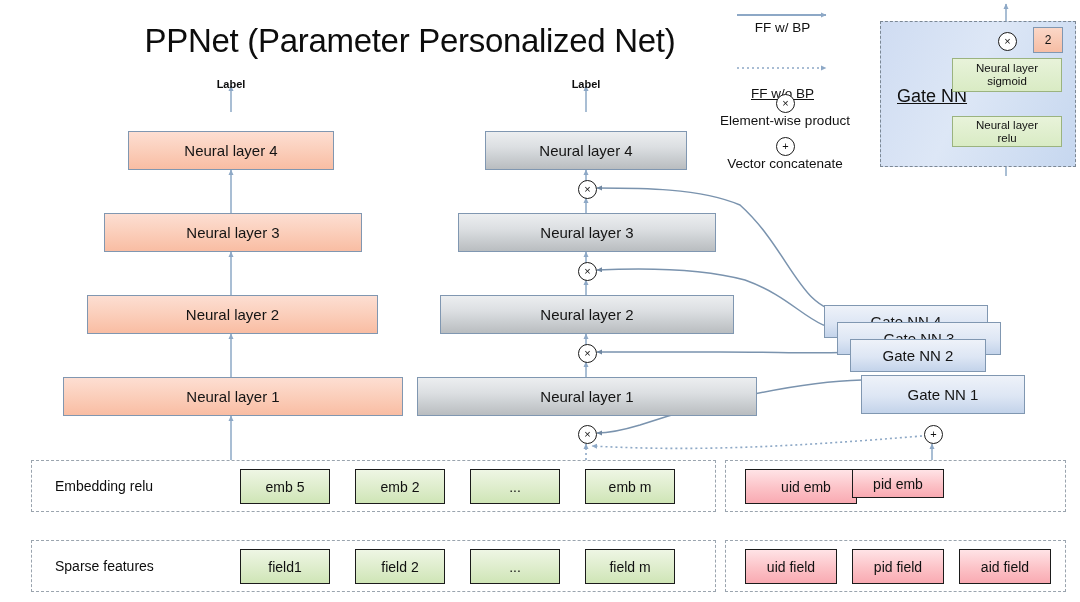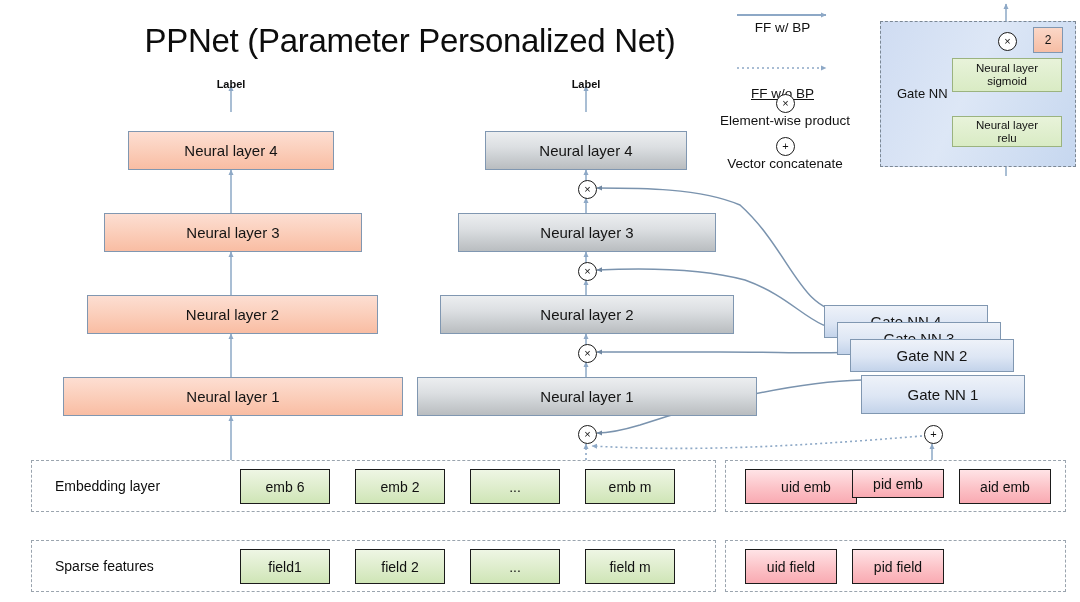--- a/index.html
+++ b/index.html
@@ -28,21 +28,21 @@
   .green{background:linear-gradient(180deg,#eef6e4 0%,#dcecc9 60%,#cfe5b6 100%);}
   .pink{background:linear-gradient(180deg,#ffe3e6 0%,#fcc2c7 55%,#f9aab2 100%);}
 
   .legend-txt{position:absolute;font-size:13.5px;color:#111;text-align:center;white-space:nowrap;}
   .op{position:absolute;width:17px;height:17px;border-radius:50%;border:1.3px solid #1b1b1b;
       background:#fff;display:flex;align-items:center;justify-content:center;
       font-size:11px;line-height:1;color:#111;}
 
   .gatepanel{position:absolute;box-sizing:border-box;border:1.5px dashed #7b8794;
              background:linear-gradient(115deg,#cfdcf2 0%,#dde7f6 45%,#c6d7ef 100%);}
-  .gnlabel{position:absolute;font-size:13px;color:#111;}
+  .gnlabel{position:absolute;font-size:18px;color:#111;text-decoration:underline;}
   .gchip{position:absolute;box-sizing:border-box;border:1px solid #9bb37f;
          background:linear-gradient(180deg,#e8f3da 0%,#d9ebc4 100%);
          display:flex;align-items:center;justify-content:center;text-align:center;
          font-size:11.5px;line-height:1.12;color:#111;}
   .twobox{position:absolute;box-sizing:border-box;border:1px solid #8097b1;
           background:linear-gradient(180deg,#fbd7c7 0%,#f6bda4 100%);
           display:flex;align-items:center;justify-content:center;font-size:12px;color:#111;}
 
   .wm{position:absolute;font-size:30px;font-weight:bold;color:rgba(255,255,255,.85);
       letter-spacing:2px;white-space:nowrap;text-shadow:0 0 2px rgba(255,255,255,.9);}
@@ -158,21 +158,21 @@
   <div class="op" style="left:924px;top:425px;">
     <span>+</span>
   </div>
 
   <div class="nbox gate" style="left:824px;top:305px;width:164px;height:33px;">
     <span>Gate NN 4</span>
   </div>
   <div class="nbox gate" style="left:837px;top:322px;width:164px;height:33px;">
     <span>Gate NN 3</span>
   </div>
-  <div class="nbox gate" style="left:850px;top:339px;width:164px;height:33px;">
+  <div class="nbox gate" style="left:850px;top:339px;width:136px;height:33px;">
     <span>Gate NN 2</span>
   </div>
   <div class="nbox gate" style="left:861px;top:375px;width:164px;height:39px;">
     <span>Gate NN 1</span>
   </div>
 
   <div class="legend-txt" style="left:705px;top:20px;width:155px;">FF w/ BP</div>
   <div class="legend-txt" style="left:705px;top:86px;width:155px;text-decoration:underline;">FF w/o BP</div>
 
   <div class="op" style="left:776px;top:94px;">
@@ -198,43 +198,40 @@
   <div class="gchip" style="left:952px;top:58px;width:110px;height:34px;flex-direction:column;">
     <span>Neural layer</span>
     <span>sigmoid</span>
   </div>
   <div class="gchip" style="left:952px;top:116px;width:110px;height:31px;flex-direction:column;">
     <span>Neural layer</span>
     <span>relu</span>
   </div>
 
   <div class="dashbox" style="left:31px;top:460px;width:685px;height:52px;"></div>
-  <div class="dashlabel" style="left:55px;top:478px;">Embedding layer</div>
+  <div class="dashlabel" style="left:55px;top:478px;">Embedding relu</div>
   <div class="chip green" style="left:240px;top:469px;width:90px;height:35px;">
-    <span>emb 6</span>
+    <span>emb 5</span>
   </div>
   <div class="chip green" style="left:355px;top:469px;width:90px;height:35px;">
     <span>emb 2</span>
   </div>
   <div class="chip green" style="left:470px;top:469px;width:90px;height:35px;">
     <span>...</span>
   </div>
   <div class="chip green" style="left:585px;top:469px;width:90px;height:35px;">
     <span>emb m</span>
   </div>
 
   <div class="dashbox" style="left:725px;top:460px;width:341px;height:52px;"></div>
   <div class="chip pink" style="left:745px;top:469px;width:112px;height:35px;padding-left:10px;">
     <span>uid emb</span>
   </div>
   <div class="chip pink" style="left:852px;top:469px;width:92px;height:29px;">
     <span>pid emb</span>
-  </div>
-  <div class="chip pink" style="left:959px;top:469px;width:92px;height:35px;">
-    <span>aid emb</span>
   </div>
 
   <div class="dashbox" style="left:31px;top:540px;width:685px;height:52px;"></div>
   <div class="dashlabel" style="left:55px;top:558px;">Sparse features</div>
   <div class="chip green" style="left:240px;top:549px;width:90px;height:35px;">
     <span>field1</span>
   </div>
   <div class="chip green" style="left:355px;top:549px;width:90px;height:35px;">
     <span>field 2</span>
   </div>
@@ -245,15 +242,18 @@
     <span>field m</span>
   </div>
 
   <div class="dashbox" style="left:725px;top:540px;width:341px;height:52px;"></div>
   <div class="chip pink" style="left:745px;top:549px;width:92px;height:35px;align-items:center;">
     <span>uid field</span>
   </div>
   <div class="chip pink" style="left:852px;top:549px;width:92px;height:35px;">
     <span>pid field</span>
   </div>
+  <div class="chip pink" style="left:959px;top:549px;width:92px;height:35px;">
+    <span>aid field</span>
+  </div>
 
 
 </div>
 
 </body></html>

